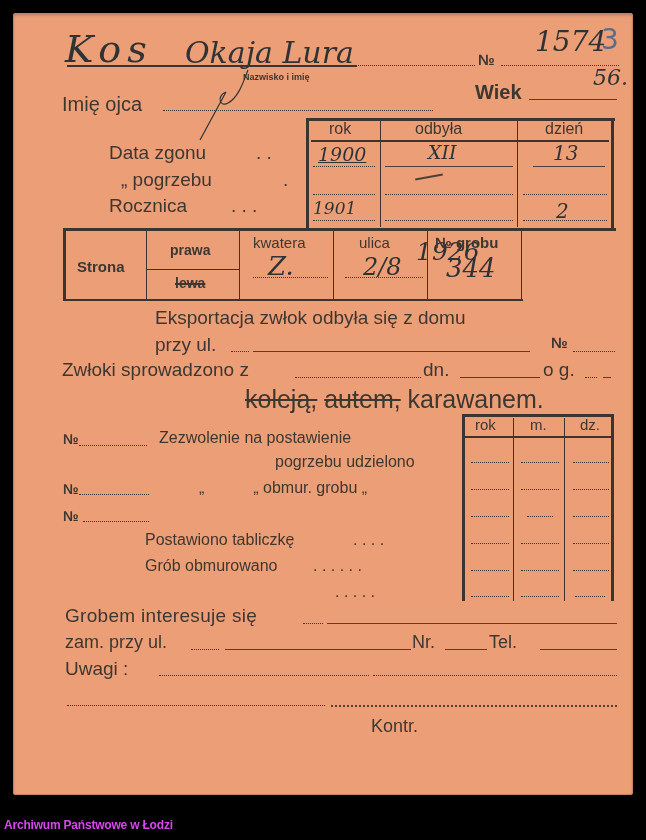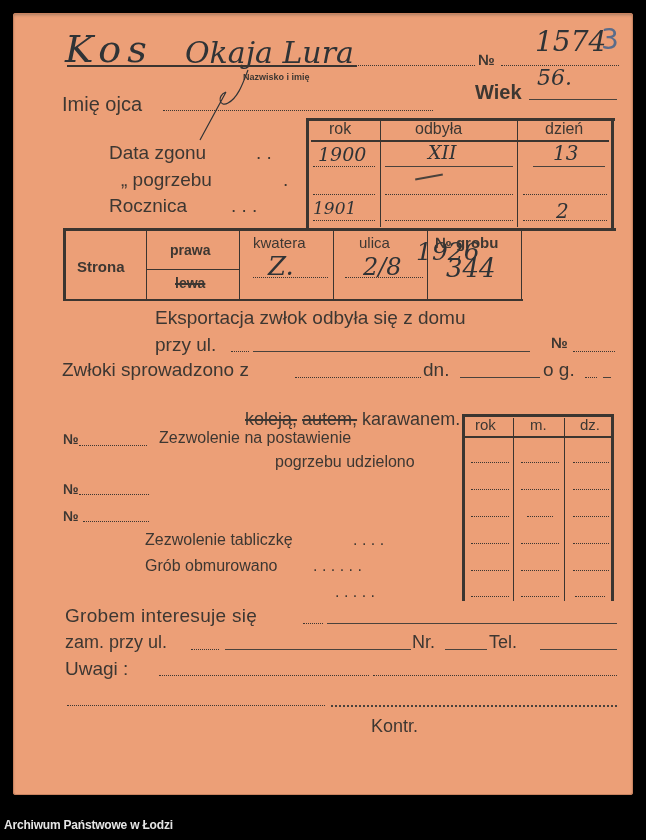--- a/index.html
+++ b/index.html
@@ -10,21 +10,21 @@
           box-shadow: inset 0 0 0 1px #c9825f, inset 0 2px 3px rgba(40,60,60,.35); }
   .abs { position:absolute; white-space:nowrap; }
   .pr { font-family:"Liberation Sans", sans-serif; color:#3d3732; }
   .hand { font-family:"DejaVu Serif", serif; font-style:italic; color:#2f3336; }
   .dots { position:absolute; border-bottom:1px dotted #3d3732; height:0; }
   .line { position:absolute; border-bottom:1.5px solid #4a423c; height:0; }
   .vline { position:absolute; border-left:3px solid #3b3530; width:0; }
   .vthin { position:absolute; border-left:1.5px solid #3b3530; width:0; }
   .hthick { position:absolute; border-top:3px solid #3b3530; height:0; }
   .hmed { position:absolute; border-top:2px solid #3b3530; height:0; }
-  .caption { position:absolute; left:4px; top:818px; color:#e5e5e5; font-family:"Liberation Sans", sans-serif;
+  .caption { position:absolute; left:4px; top:818px; color:#d946ef; font-family:"Liberation Sans", sans-serif;
              font-size:12px; font-weight:bold; letter-spacing:-0.2px; }
   .strike { text-decoration: line-through; text-decoration-thickness:2px; }
 </style>
 </head>
 <body>
 
 <div class="card">
 
   <span class="abs hand" style="left:52px;top:14px;font-size:38px;letter-spacing:6px;">Kos</span>
   <span class="abs hand" style="left:172px;top:22px;font-size:30px;">Okaja Lura</span>
@@ -32,21 +32,21 @@
   <div class="dots" style="left:340px;top:52px;width:122px;"></div>
   <span class="abs pr" style="left:230px;top:59px;font-size:9px;font-weight:bold;">Nazwisko i imię</span>
   <svg class="abs" style="left:185px;top:55px;" width="70" height="75">
     <path d="M50 2 C45 15 40 30 30 35 C22 40 18 28 28 24 M28 24 L2 72" stroke="#2f3336" stroke-width="1.2" fill="none"></path>
   </svg>
 
   <span class="abs pr" style="left:465px;top:38px;font-size:15px;font-weight:bold;">№</span>
   <div class="dots" style="left:488px;top:52px;width:118px;"></div>
   <span class="abs hand" style="left:522px;top:12px;font-size:28px;">1574</span>
   <span class="abs" style="left:588px;top:10px;font-size:28px;color:#5b6c8a;font-family:'DejaVu Sans',sans-serif;">3</span>
-  <span class="abs hand" style="left:524px;top:52px;font-size:22px;">56.</span>
+  <span class="abs hand" style="left:580px;top:52px;font-size:22px;">56.</span>
 
   <span class="abs pr" style="left:462px;top:68px;font-size:20px;font-weight:bold;">Wiek</span>
   <div class="line" style="left:516px;top:86px;width:88px;"></div>
 
   <span class="abs pr" style="left:49px;top:80px;font-size:20px;">Imię ojca</span>
   <div class="dots" style="left:150px;top:97px;width:270px;"></div>
 
   <div class="hthick" style="left:293px;top:105px;width:309px;"></div>
   <div class="vline" style="left:293px;top:105px;height:110px;"></div>
   <div class="vline" style="left:598px;top:105px;height:110px;"></div>
@@ -57,21 +57,21 @@
   <span class="abs pr" style="left:402px;top:107px;font-size:16px;">odbyła</span>
   <span class="abs pr" style="left:532px;top:107px;font-size:16px;">dzień</span>
 
   <span class="abs pr" style="left:96px;top:129px;font-size:19px;">Data zgonu</span>
   <span class="abs pr" style="left:243px;top:129px;font-size:19px;">. .</span>
   <span class="abs pr" style="left:108px;top:156px;font-size:19px;">„ pogrzebu</span>
   <span class="abs pr" style="left:270px;top:156px;font-size:19px;">.</span>
   <span class="abs pr" style="left:96px;top:182px;font-size:19px;">Rocznica</span>
   <span class="abs pr" style="left:218px;top:182px;font-size:19px;">. . .</span>
 
-  <span class="abs hand" style="left:305px;top:130px;font-size:19px;">1900</span>
+  <span class="abs hand" style="left:305px;top:130px;font-size:19px;text-decoration:underline;">1900</span>
   <span class="abs hand" style="left:415px;top:128px;font-size:19px;">XII</span>
   <span class="abs hand" style="left:540px;top:128px;font-size:20px;">13</span>
   <div class="dots" style="left:300px;top:153px;width:62px;"></div>
   <div class="line" style="left:372px;top:153px;width:128px;"></div>
   <div class="line" style="left:520px;top:153px;width:72px;"></div>
   <div class="line" style="left:402px;top:163px;width:28px;transform:rotate(-10deg);border-bottom-width:2px;"></div>
   <div class="dots" style="left:300px;top:181px;width:62px;"></div>
   <div class="dots" style="left:372px;top:181px;width:128px;"></div>
   <div class="dots" style="left:510px;top:181px;width:84px;"></div>
   <span class="abs hand" style="left:300px;top:185px;font-size:17px;">1901</span>
@@ -114,34 +114,35 @@
   <div class="dots" style="left:560px;top:338px;width:42px;"></div>
 
   <span class="abs pr" style="left:49px;top:346px;font-size:19px;">Zwłoki sprowadzono z</span>
   <div class="dots" style="left:282px;top:364px;width:126px;"></div>
   <span class="abs pr" style="left:410px;top:346px;font-size:19px;">dn.</span>
   <div class="line" style="left:447px;top:364px;width:80px;"></div>
   <span class="abs pr" style="left:530px;top:346px;font-size:19px;">o g.</span>
   <div class="dots" style="left:572px;top:364px;width:12px;"></div>
   <div class="line" style="left:590px;top:364px;width:8px;"></div>
 
-  <span class="abs pr" style="left:232px;top:396px;font-size:18px;"><span class="strike">koleją,</span> <span class="strike">autem,</span> <span>karawanem.</span></span>
+  <span class="abs pr" style="left:232px;top:372px;font-size:25px;"><span class="strike">koleją,</span> <span class="strike">autem,</span> <span>karawanem.</span></span>
 
   <span class="abs pr" style="left:50px;top:418px;font-size:14px;font-weight:bold;">№</span>
   <div class="dots" style="left:66px;top:432px;width:68px;"></div>
   <span class="abs pr" style="left:146px;top:416px;font-size:16px;">Zezwolenie na postawienie</span>
   <span class="abs pr" style="left:262px;top:440px;font-size:16px;">pogrzebu udzielono</span>
 
   <span class="abs pr" style="left:50px;top:468px;font-size:14px;font-weight:bold;">№</span>
   <div class="dots" style="left:66px;top:481px;width:70px;"></div>
+  <span class="abs pr" style="left:186px;top:466px;font-size:16px;white-space:pre;">„           „ obmur. grobu „</span>
 
   <span class="abs pr" style="left:50px;top:495px;font-size:14px;font-weight:bold;">№</span>
   <div class="dots" style="left:70px;top:508px;width:66px;"></div>
 
-  <span class="abs pr" style="left:132px;top:518px;font-size:16px;">Zezwolenie tabliczkę</span>
+  <span class="abs pr" style="left:132px;top:518px;font-size:16px;">Postawiono tabliczkę</span>
   <span class="abs pr" style="left:340px;top:518px;font-size:16px;">. . . .</span>
   <span class="abs pr" style="left:132px;top:544px;font-size:16px;">Grób obmurowano</span>
   <span class="abs pr" style="left:300px;top:544px;font-size:16px;">. . . . . .</span>
   <span class="abs pr" style="left:322px;top:570px;font-size:16px;">. . . . .</span>
 
   <div class="hthick" style="left:449px;top:401px;width:152px;"></div>
   <div class="vline" style="left:449px;top:403px;height:185px;"></div>
   <div class="vline" style="left:598px;top:403px;height:185px;"></div>
   <div class="vthin" style="left:500px;top:405px;height:183px;"></div>
   <div class="vthin" style="left:551px;top:405px;height:183px;"></div>

